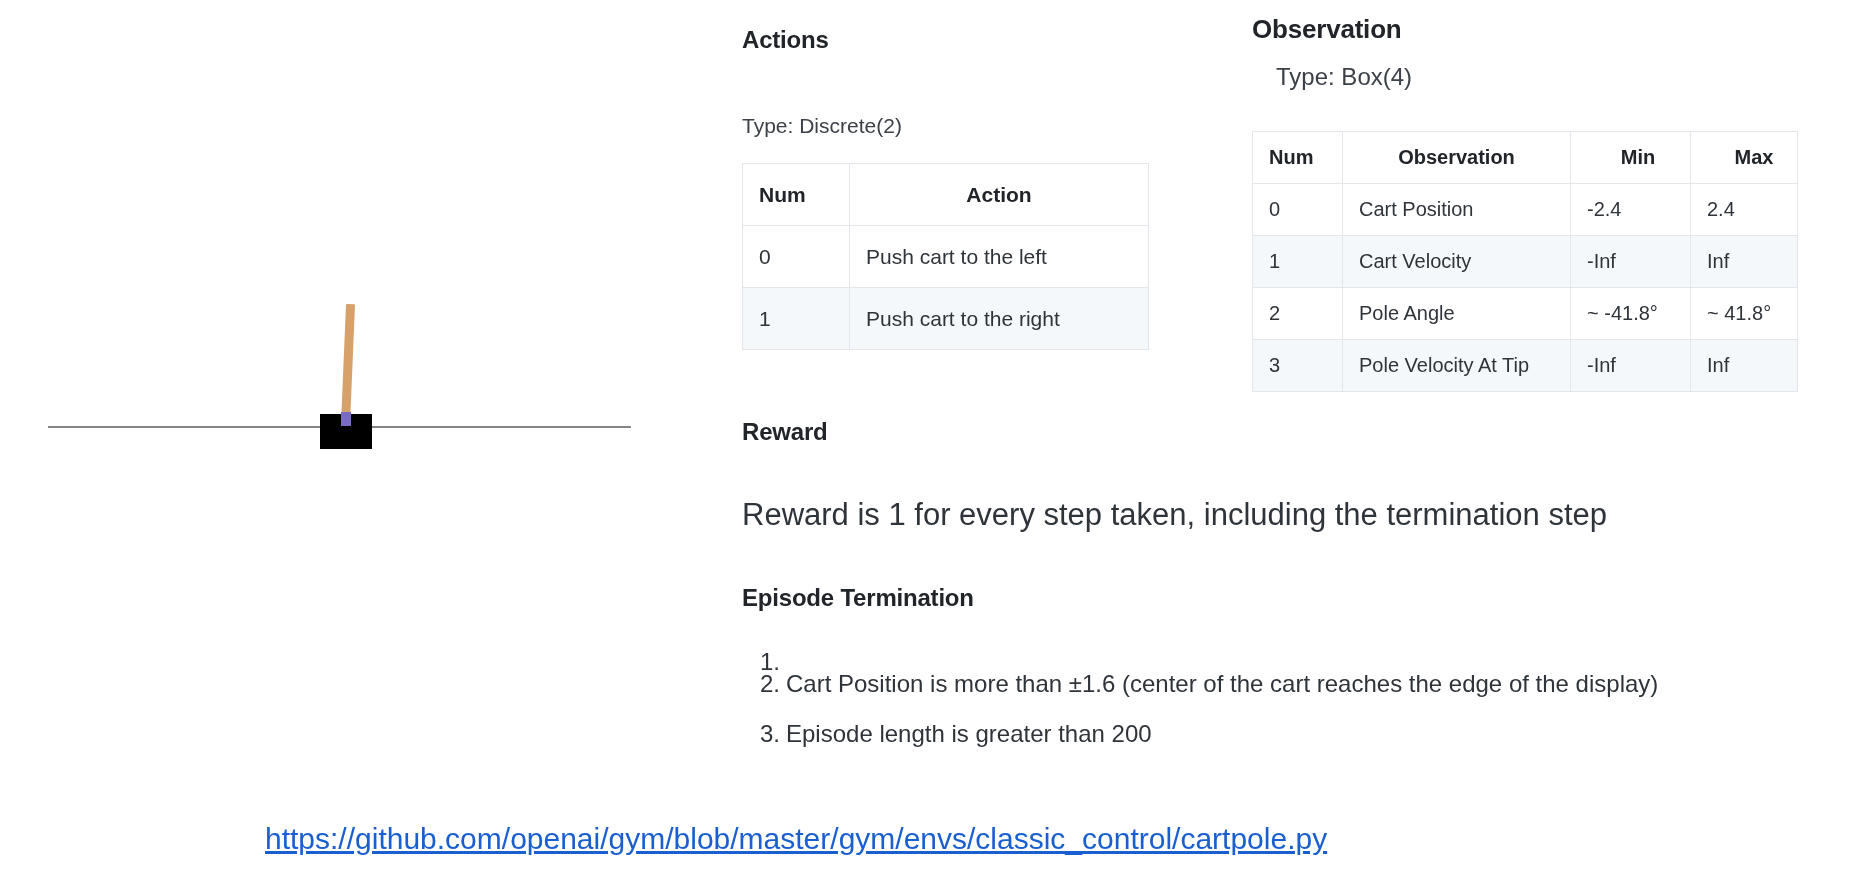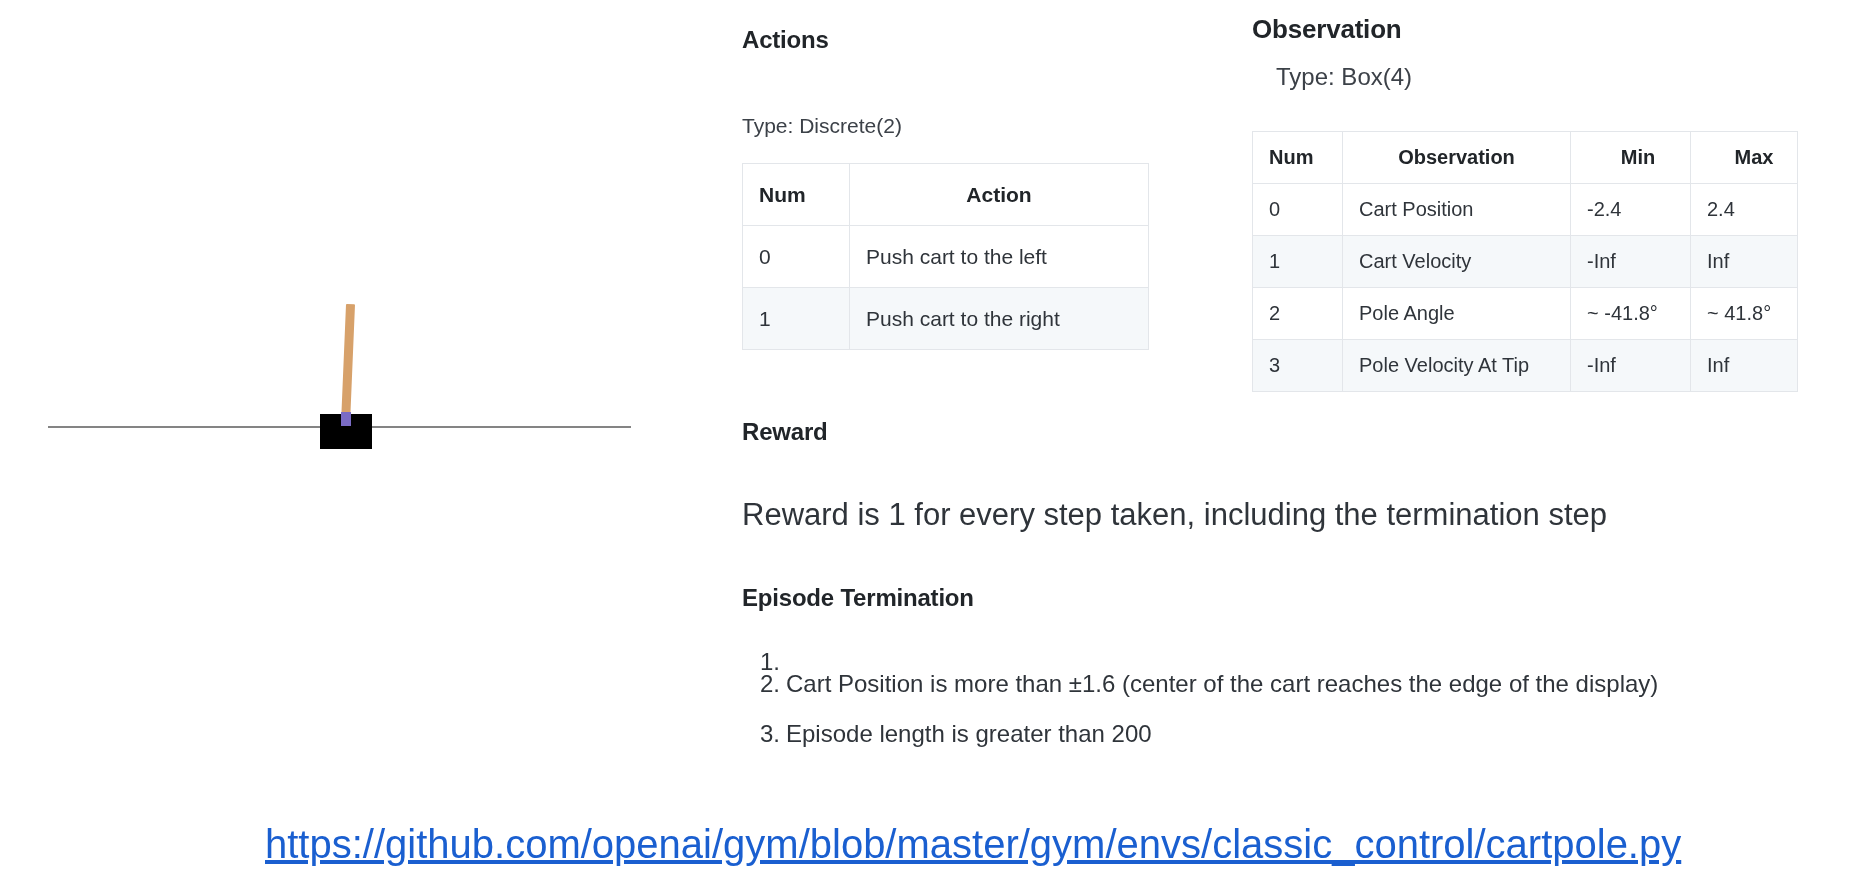--- a/index.html
+++ b/index.html
@@ -103,21 +103,21 @@
     position: relative;
     padding-left: 26px;
   }
   .term-list li .num {
     position: absolute; left: 0; top: 0;
   }
 
   
   .url-link {
     position: absolute; left: 265px; top: 822px;
-    font-size: 40px;
+    font-size: 30px;
     color: #1a5fd0;
     text-decoration: underline;
     white-space: nowrap;
     font-weight: 500;
   }
 </style>
 </head>
 <body>
 
 <div class="page">

